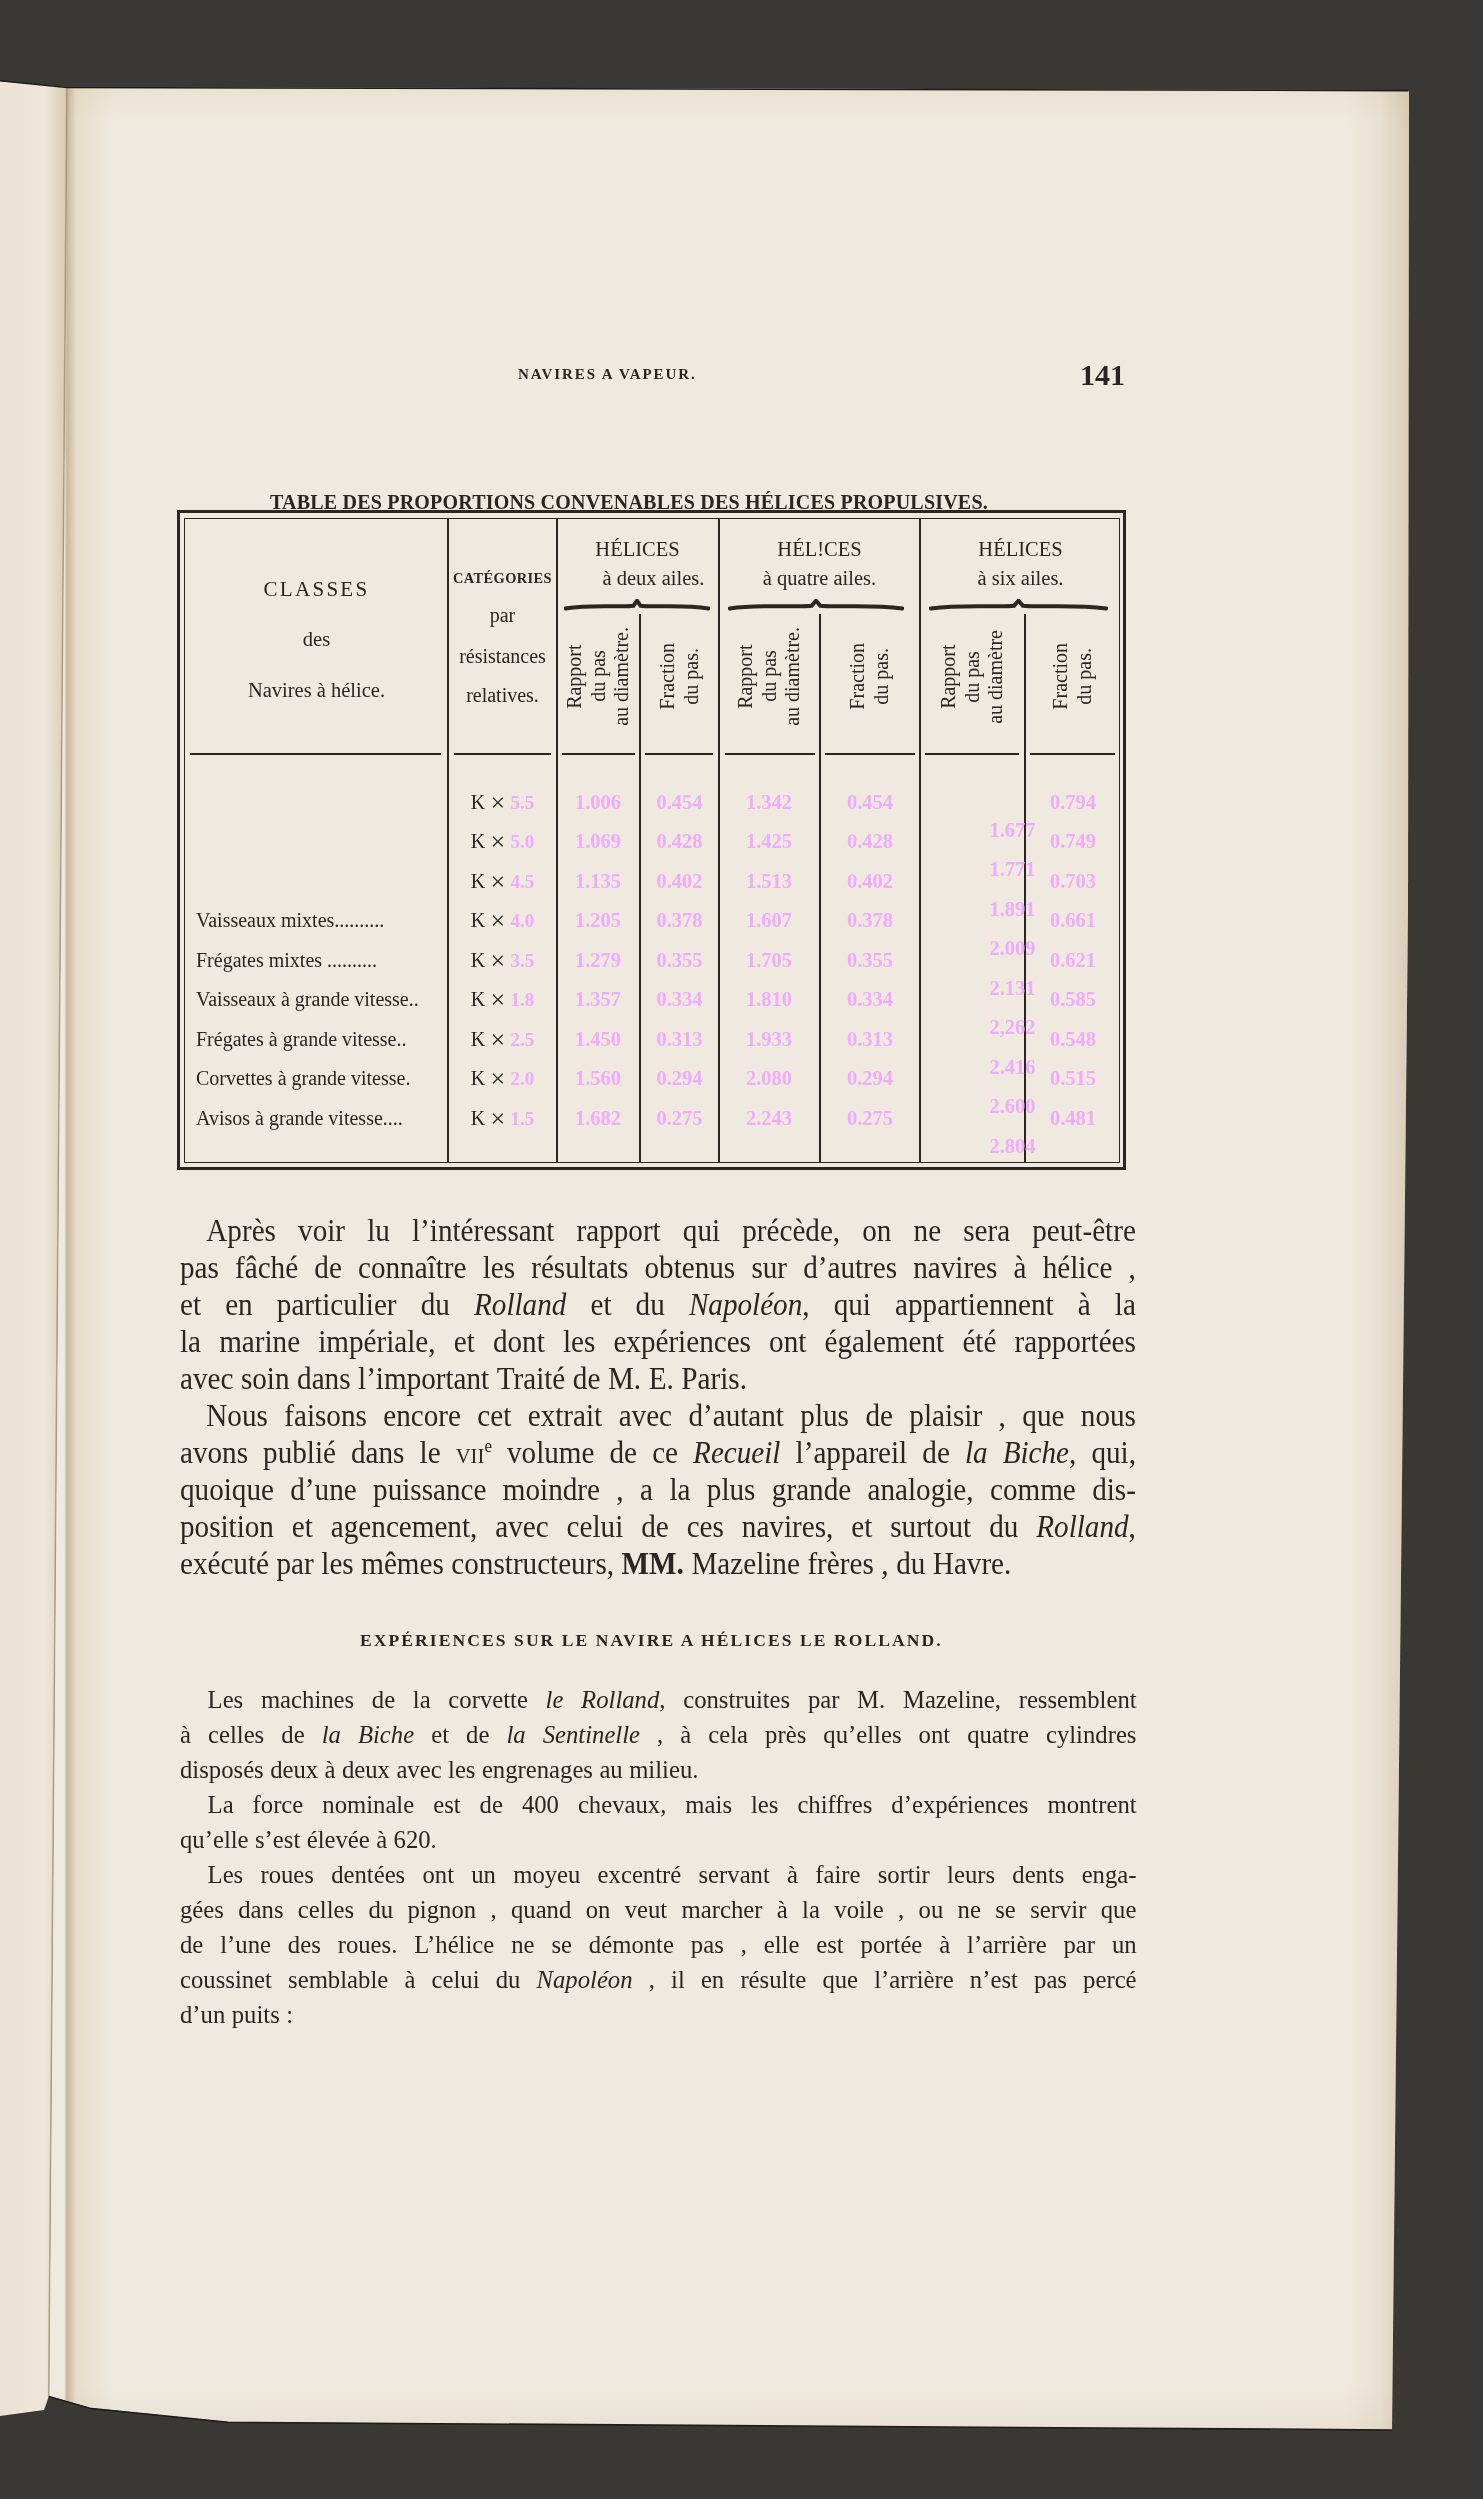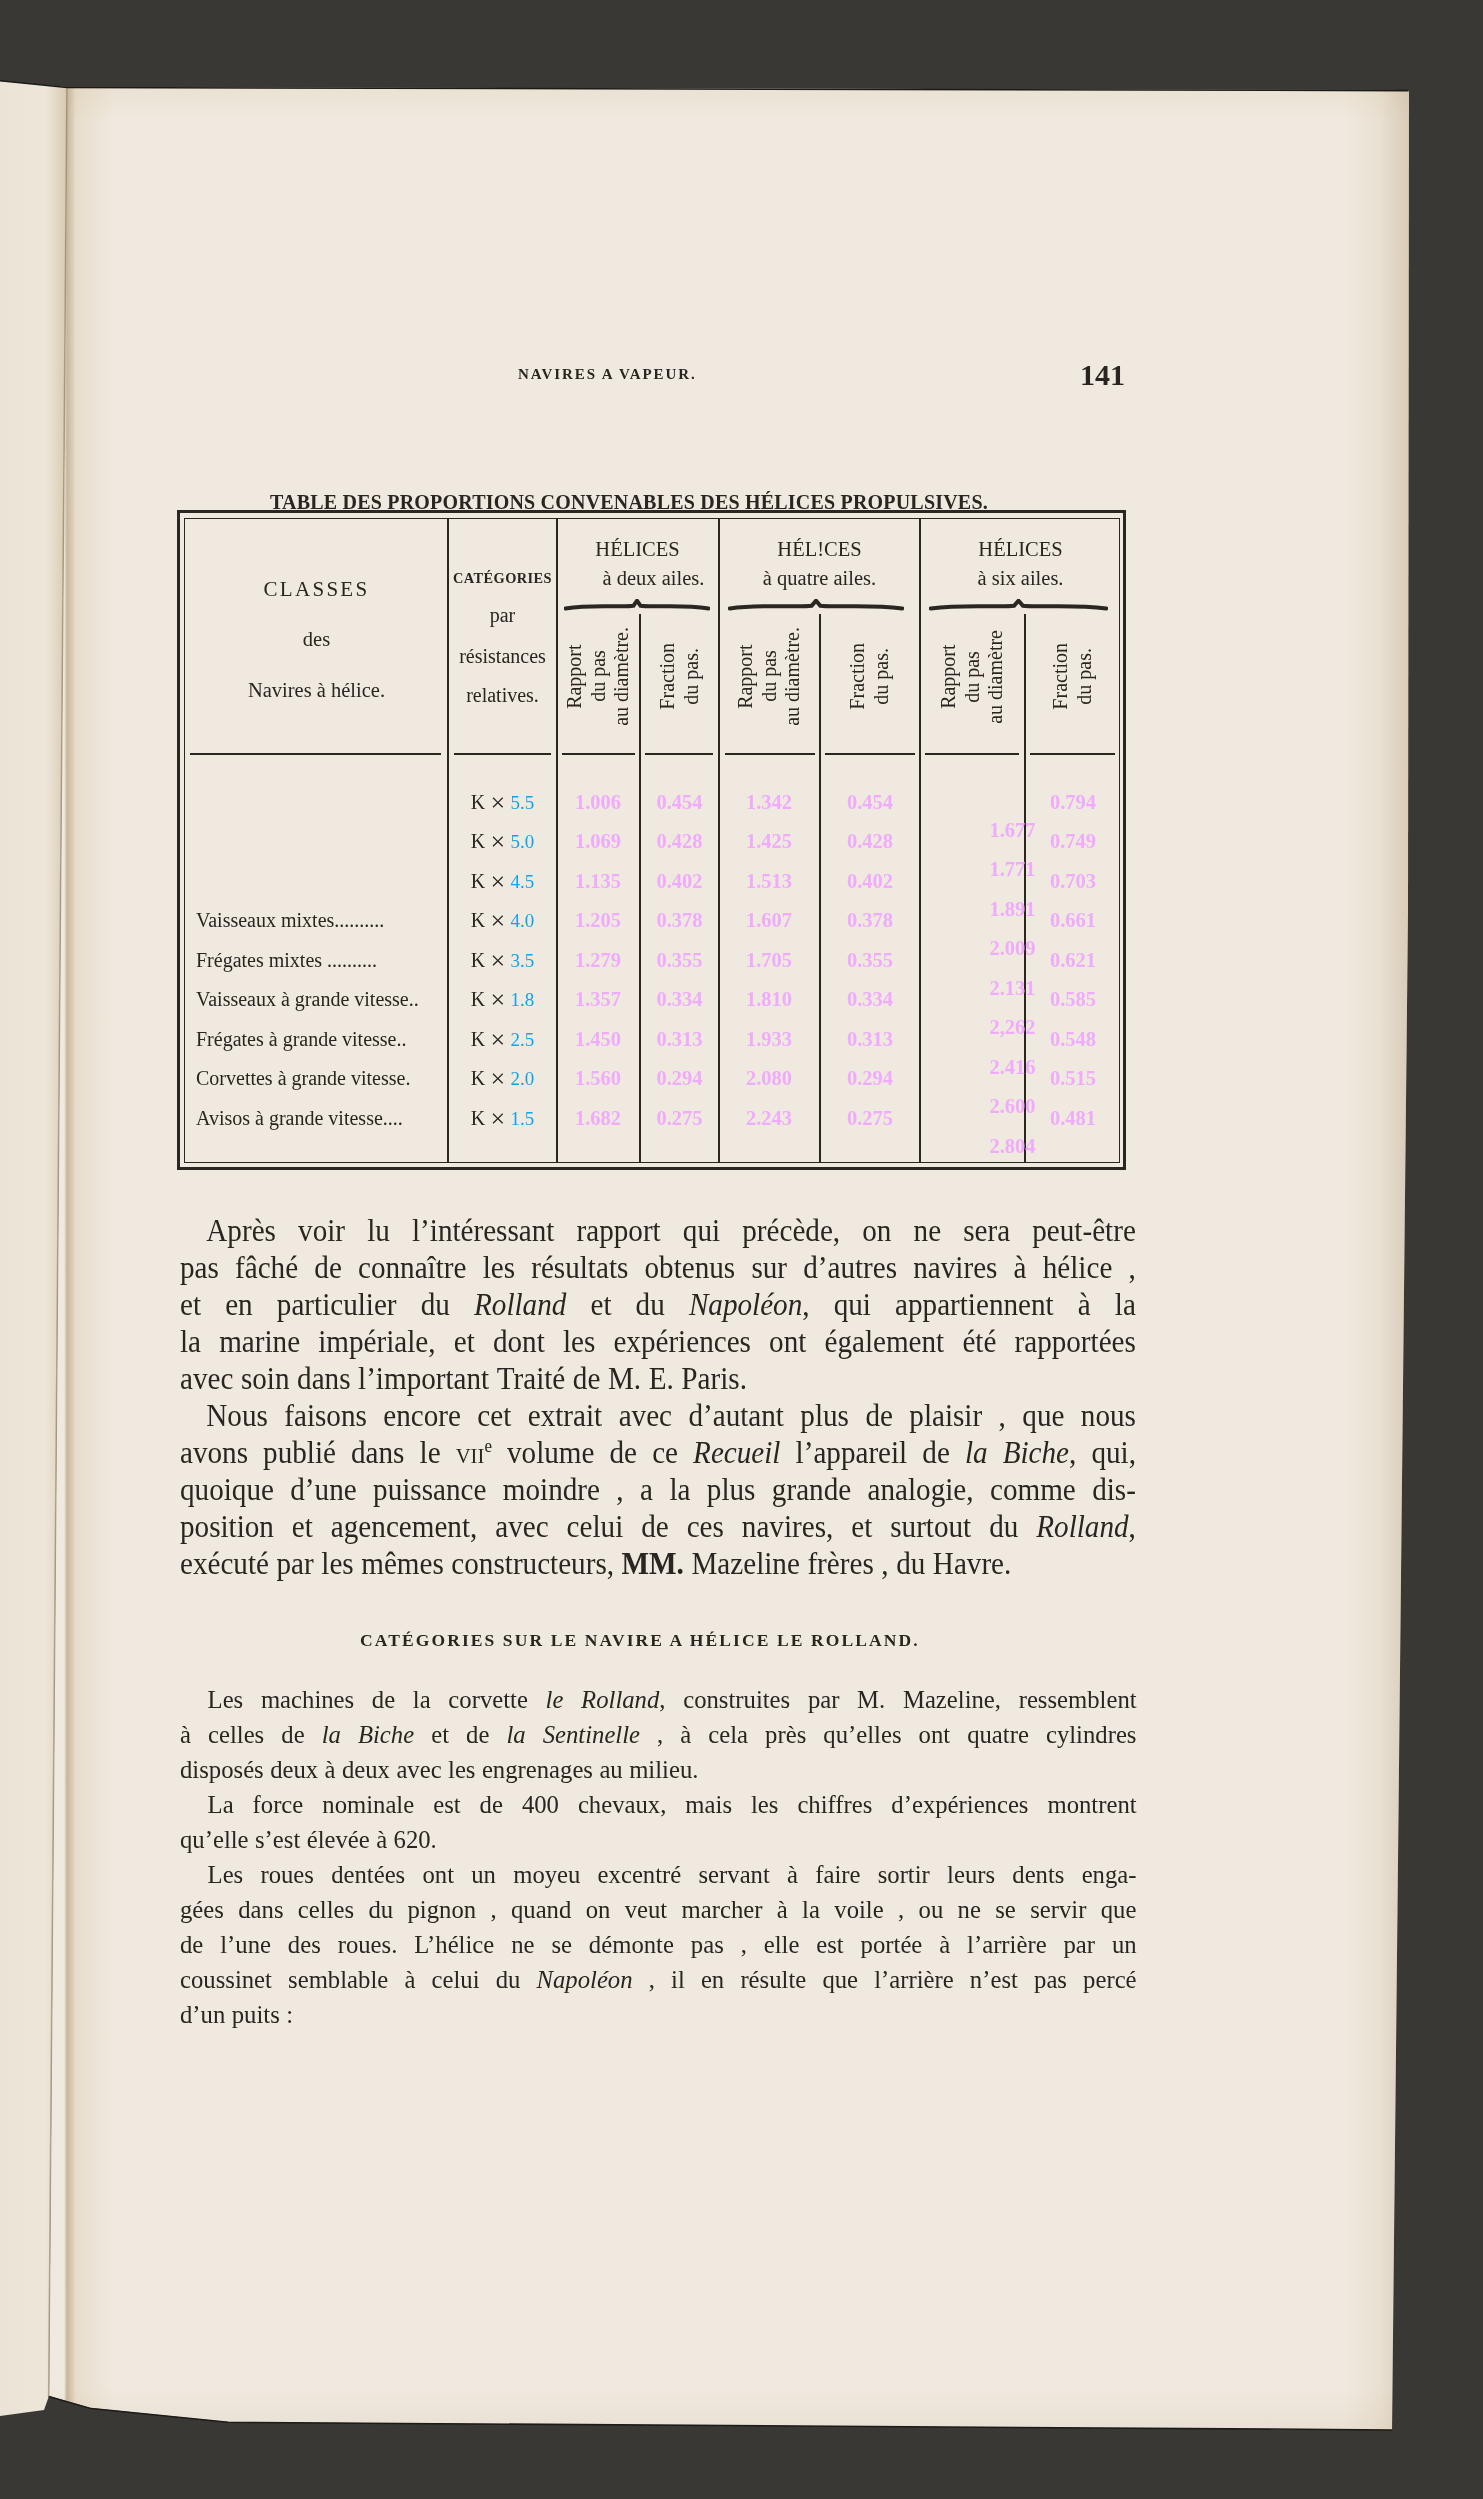--- a/index.html
+++ b/index.html
@@ -49,21 +49,21 @@
   .brace { position: absolute; top: 599px; height: 13.7px; }
   .vh { position: absolute; top: 617px; height: 119px; display: flex; align-items: center; justify-content: center; }
   .vh .in { writing-mode: vertical-rl; transform: rotate(180deg); font-size: 20px; line-height: 23.6px; text-align: center; white-space: nowrap; }
   .vh .in span { display: block; }
 
   .trow { position: absolute; left: 0; width: 0; height: 23px; }
   .c { position: absolute; top: 0; height: 23px; line-height: 23px; white-space: nowrap; }
   .c1 { left: 196px; width: 252px; font-size: 20px; text-align: left; }
   .c2 { left: 448px; width: 109px; font-size: 20px; text-align: center; }
   .c2 .times { font-size: 26px; line-height: 0; margin: 0 5.3px; vertical-align: -2.3px; font-weight: normal; }
-  .c2 .fac { font-weight: normal; font-size: 19px; color: #0ea5e9; }
+  .c2 .fac { font-weight: bold; font-size: 19px; color: #f0abfc; }
   .num { font-size: 20.5px; font-weight: bold; text-align: center; color: #f0abfc; }
   .c3 { left: 556px; width: 84px; }
   .c4 { left: 640px; width: 79px; }
   .c5 { left: 719px; width: 100px; }
   .c6 { left: 820px; width: 100px; }
   .c7 { left: 960px; width: 105px; margin-top: 28px; }
   .c8 { left: 1025px; width: 96px; }
 
   
   .block { position: absolute; left: 180px; transform-origin: 0 0; }
@@ -414,21 +414,21 @@
         <span><span class="bd">MM.</span></span>
         <span><span>Mazeline</span></span>
         <span><span>frères</span></span>
         <span><span>,</span></span>
         <span><span>du</span></span>
         <span><span>Havre.</span></span>
       </div>
     </div>
   </div>
 
-<div class="sechead">CATÉGORIES SUR LE NAVIRE A HÉLICE LE ROLLAND.</div>
+<div class="sechead">EXPÉRIENCES SUR LE NAVIRE A HÉLICES LE ROLLAND.</div>
 <div class="block small">
     <div>
       <div class="ln first">
         <span><span>Les</span></span>
         <span><span>machines</span></span>
         <span><span>de</span></span>
         <span><span>la</span></span>
         <span><span>corvette</span></span>
         <span><span class="it">le</span></span>
         <span><span class="it">Rolland</span><span>,</span></span>

